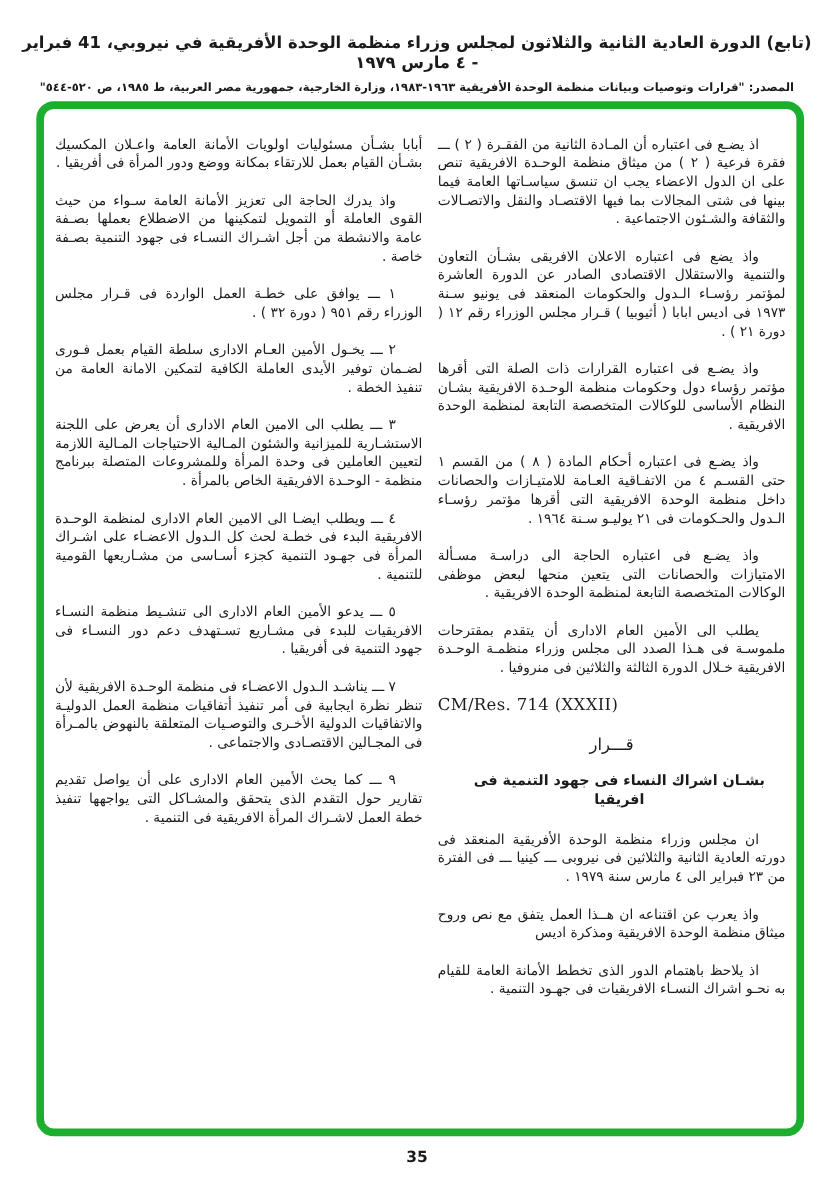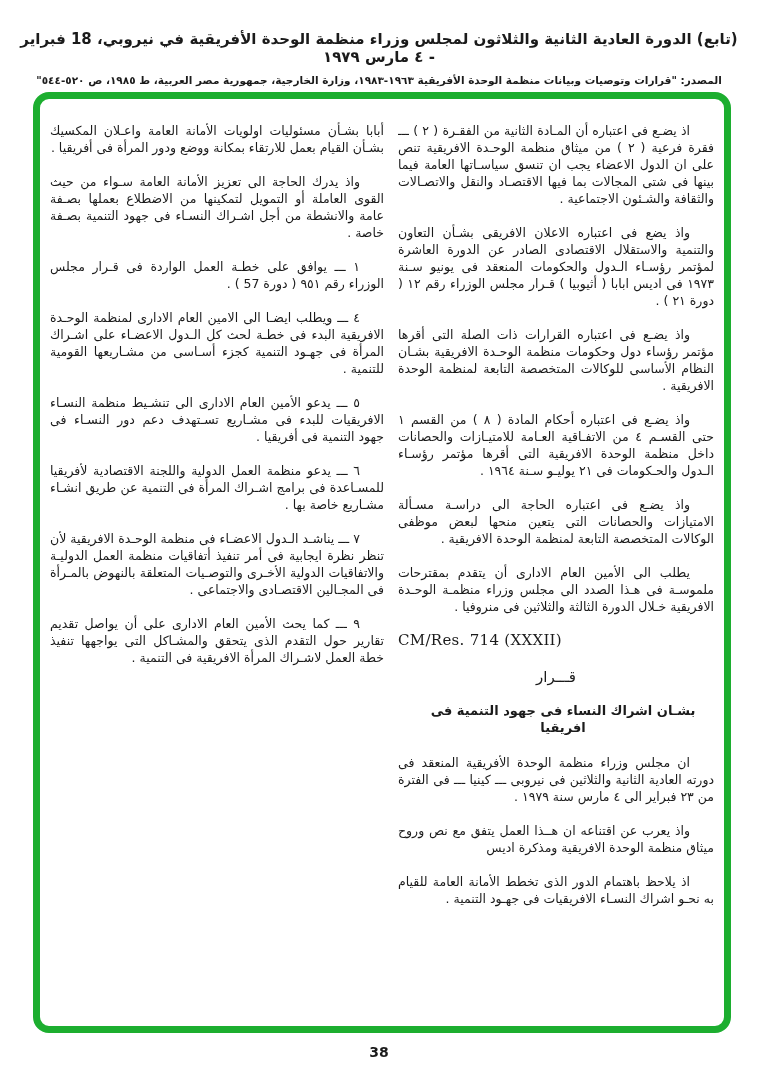--- a/index.html
+++ b/index.html
@@ -32,21 +32,21 @@
     position:absolute; top:1044px; left:0; right:0; text-align:center;
     font-weight:bold; font-size:14px; direction:rtl;
   }
 </style>
 </head>
 <body>
 
 <div class="page">
 
   <div class="header">
-    <div class="h1">(تابع) الدورة العادية الثانية والثلاثون لمجلس وزراء منظمة الوحدة الأفريقية في نيروبي، 18 فبراير - ٤ مارس ١٩٧٩</div>
+    <div class="h1">(تابع) الدورة العادية الثانية والثلاثون لمجلس وزراء منظمة الوحدة الأفريقية في نيروبي، 41 فبراير - ٤ مارس ١٩٧٩</div>
     <div class="h2">المصدر: "قرارات وتوصيات وبيانات منظمة الوحدة الأفريقية ١٩٦٣-١٩٨٣، وزارة الخارجية، جمهورية مصر العربية، ط ١٩٨٥، ص ٥٢٠-٥٤٤"</div>
   </div>
 
   <div class="frame" style="border-color: rgb(28, 174, 47);">
 
     <div class="col col-right">
       <p>اذ يضـع فى اعتباره أن المـادة الثانية من الفقـرة ( ٢ ) ـــ فقرة فرعية ( ٢ ) من ميثاق منظمة الوحـدة الافريقية تنص على ان الدول الاعضاء يجب ان تنسق سياسـاتها العامة فيما بينها فى شتى المجالات بما فيها الاقتصـاد والنقل والاتصـالات والثقافة والشـئون الاجتماعية .</p>
       <p>واذ يضع فى اعتباره الاعلان الافريقى بشـأن التعاون والتنمية والاستقلال الاقتصادى الصادر عن الدورة العاشرة لمؤتمر رؤسـاء الـدول والحكومات المنعقد فى يونيو سـنة ١٩٧٣ فى اديس ابابا ( أثيوبيا ) قـرار مجلس الوزراء رقم ١٢ ( دورة ٢١ ) .</p>
       <p>واذ يضـع فى اعتباره القرارات ذات الصلة التى أقرها مؤتمر رؤساء دول وحكومات منظمة الوحـدة الافريقية بشـان النظام الأساسى للوكالات المتخصصة التابعة لمنظمة الوحدة الافريقية .</p>
       <p>واذ يضـع فى اعتباره أحكام المادة ( ٨ ) من القسم ١ حتى القسـم ٤ من الاتفـاقية العـامة للامتيـازات والحصانات داخل منظمة الوحدة الافريقية التى أقرها مؤتمر رؤسـاء الـدول والحـكومات فى ٢١ يوليـو سـنة ١٩٦٤ .</p>
@@ -58,25 +58,26 @@
       <div class="res-sub">بشـان اشراك النساء فى جهود التنمية فى افريقيا</div>
 
       <p>ان مجلس وزراء منظمة الوحدة الأفريقية المنعقد فى دورته العادية الثانية والثلاثين فى نيروبى ـــ كينيا ـــ فى الفترة من ٢٣ فبراير الى ٤ مارس سنة ١٩٧٩ .</p>
       <p>واذ يعرب عن اقتناعه ان هــذا العمل يتفق مع نص وروح ميثاق منظمة الوحدة الافريقية ومذكرة اديس</p>
       <p>اذ يلاحظ باهتمام الدور الذى تخطط الأمانة العامة للقيام به نحـو اشراك النسـاء الافريقيات فى جهـود التنمية .</p>
     </div>
 
     <div class="col col-left">
       <p class="cont">أبابا بشـأن مسئوليات اولويات الأمانة العامة واعـلان المكسيك بشـأن القيام بعمل للارتقاء بمكانة ووضع ودور المرأة فى أفريقيا .</p>
       <p>واذ يدرك الحاجة الى تعزيز الأمانة العامة سـواء من حيث القوى العاملة أو التمويل لتمكينها من الاضطلاع بعملها بصـفة عامة والانشطة من أجل اشـراك النسـاء فى جهود التنمية بصـفة خاصة .</p>
-      <p>١ ـــ يوافق على خطـة العمل الواردة فى قـرار مجلس الوزراء رقم ٩٥١ ( دورة 57 ) .</p>
+      <p>١ ـــ يوافق على خطـة العمل الواردة فى قـرار مجلس الوزراء رقم ٩٥١ ( دورة ٣٢ ) .</p>
+      <p>٢ ـــ يخـول الأمين العـام الادارى سلطة القيام بعمل فـورى لضـمان توفير الأيدى العاملة الكافية لتمكين الامانة العامة من تنفيذ الخطة .</p>
+      <p>٣ ـــ يطلب الى الامين العام الادارى أن يعرض على اللجنة الاستشـارية للميزانية والشئون المـالية الاحتياجات المـالية اللازمة لتعيين العاملين فى وحدة المرأة وللمشروعات المتصلة ببرنامج منظمة - الوحـدة الافريقية الخاص بالمرأة .</p>
       <p>٤ ـــ ويطلب ايضـا الى الامين العام الادارى لمنظمة الوحـدة الافريقية البدء فى خطـة لحث كل الـدول الاعضـاء على اشـراك المرأة فى جهـود التنمية كجزء أسـاسى من مشـاريعها القومية للتنمية .</p>
       <p>٥ ـــ يدعو الأمين العام الادارى الى تنشـيط منظمة النسـاء الافريقيات للبدء فى مشـاريع تسـتهدف دعم دور النسـاء فى جهود التنمية فى أفريقيا .</p>
-      <p>٦ ـــ يدعو منظمة العمل الدولية واللجنة الاقتصادية لأفريقيا للمسـاعدة فى برامج اشـراك المرأة فى التنمية عن طريق انشـاء مشـاريع خاصة بها .</p>
       <p>٧ ـــ يناشـد الـدول الاعضـاء فى منظمة الوحـدة الافريقية لأن تنظر نظرة ايجابية فى أمر تنفيذ أتفاقيات منظمة العمل الدوليـة والاتفاقيات الدولية الأخـرى والتوصـيات المتعلقة بالنهوض بالمـرأة فى المجـالين الاقتصـادى والاجتماعى .</p>
       <p>٩ ـــ كما يحث الأمين العام الادارى على أن يواصل تقديم تقارير حول التقدم الذى يتحقق والمشـاكل التى يواجهها تنفيذ خطة العمل لاشـراك المرأة الافريقية فى التنمية .</p>
     </div>
 
   </div>
 
-  <div class="pagenum">38</div>
+  <div class="pagenum">35</div>
 
 </div>
 
 </body></html>

